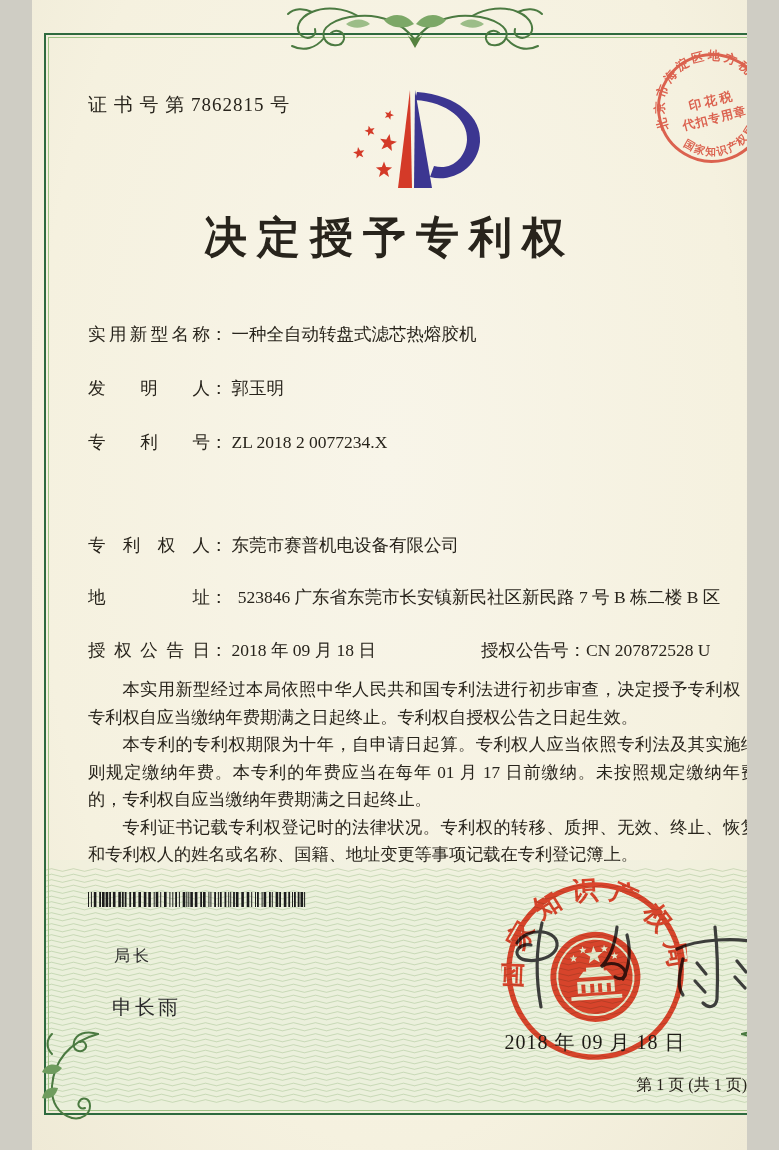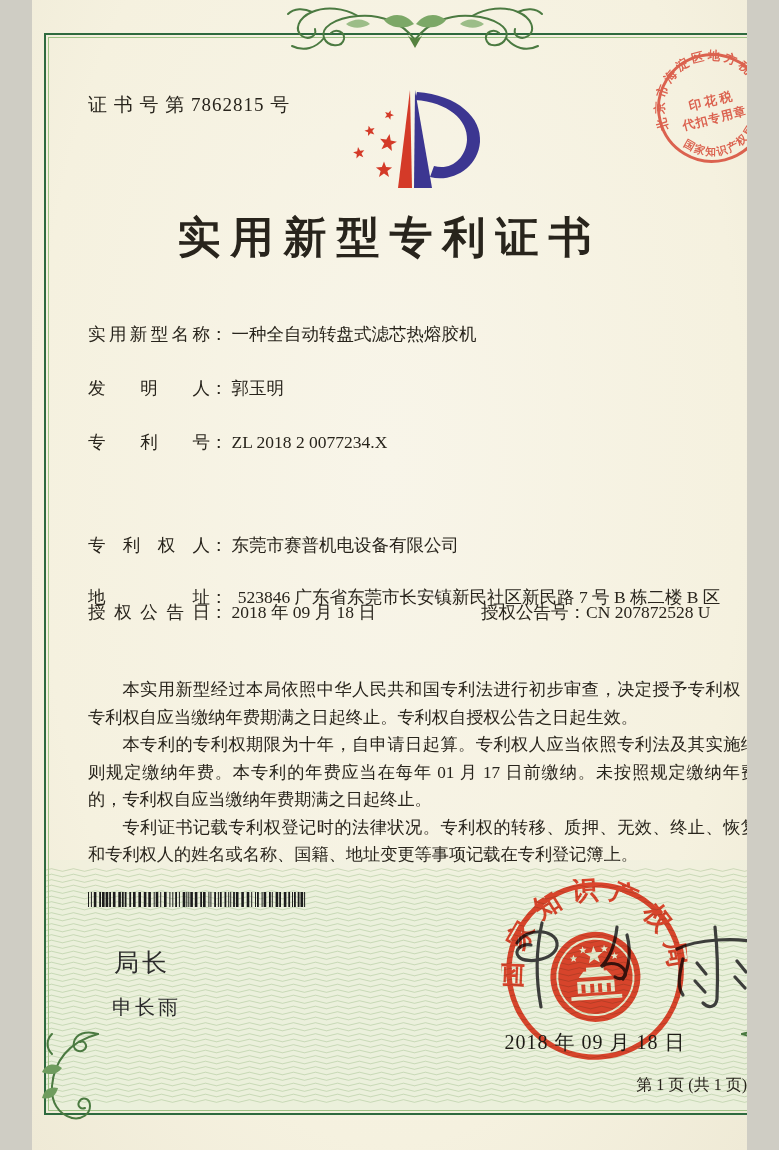--- a/index.html
+++ b/index.html
@@ -23,21 +23,21 @@
   .cert-number{left:56px;top:92px;font-size:19px;letter-spacing:1px;z-index:2;}
   .title{left:0;right:0;top:209px;text-align:center;font-size:43px;font-weight:600;letter-spacing:10px;z-index:2;}
   .field-row{left:56px;width:670px;font-size:17.5px;line-height:25px;z-index:2;}
   .f-label{display:inline-block;width:122px;text-align:justify;text-align-last:justify;vertical-align:top;}
   .f-colon{display:inline-block;vertical-align:top;}
   .f-value{display:inline-block;vertical-align:top;margin-left:4px;max-width:500px;}
   .f-value.wrap{width:495px;word-break:break-all;text-align:center;}
   .f-right{position:absolute;left:393px;top:0;white-space:nowrap;}
   .paras{left:56px;top:676px;width:670px;font-size:17.2px;line-height:27.5px;text-align:justify;z-index:2;}
   .paras p{margin:0;text-indent:2em;}
-  .sig-title{left:82px;top:946px;font-size:25px;letter-spacing:3px;z-index:2;font-family:"Liberation Sans","DejaVu Sans",sans-serif;color:#2c2c2c;}
+  .sig-title{left:82px;top:946px;font-size:16px;letter-spacing:3px;z-index:2;font-family:"Liberation Sans","DejaVu Sans",sans-serif;color:#2c2c2c;}
   .sig-name{left:80px;top:994px;font-size:20px;letter-spacing:3px;z-index:2;font-family:"Liberation Sans","DejaVu Sans",sans-serif;color:#2c2c2c;}
   .seal-date{left:468px;top:1029px;width:190px;text-align:center;font-size:20px;letter-spacing:1px;color:#1d1b16;z-index:4;}
   .footer{left:0;right:0;top:1075px;text-align:right;font-size:16px;z-index:2;}
   .stamp-wrap{left:612px;top:40px;width:136px;height:136px;transform:rotate(-14deg);z-index:2;opacity:.9;}
   .seal-wrap{left:470px;top:878px;width:186px;height:186px;z-index:3;mix-blend-mode:multiply;opacity:.93;transform:rotate(-4deg);}
   .waves{left:14px;top:860px;z-index:0;}
   .flourish{z-index:5;}
   svg{display:block;}
 </style>
 </head>
@@ -159,38 +159,38 @@
     <polygon fill="#d43a28" points="50.7,28.3 50.7,31.8 54.0,33.2 50.7,34.3 50.4,37.8 48.3,35.0 44.9,35.8 46.9,32.9 45.1,29.9 48.4,31.0"></polygon>
     <polygon fill="#d43a28" points="28.6,43.7 30.8,46.8 34.6,46.0 32.3,49.1 34.3,52.5 30.6,51.2 28.0,54.1 28.1,50.3 24.5,48.7 28.2,47.5"></polygon>
     <polygon fill="#d43a28" points="49.6,52.1 50.7,58.4 56.9,59.7 51.3,62.8 51.9,69.1 47.3,64.7 41.5,67.3 44.3,61.5 40.1,56.8 46.3,57.6"></polygon>
     <polygon fill="#d43a28" points="18.0,65.1 20.1,68.7 24.3,68.2 21.5,71.4 23.3,75.2 19.4,73.5 16.4,76.4 16.8,72.2 13.1,70.2 17.2,69.2"></polygon>
     <polygon fill="#d43a28" points="44.0,79.5 46.1,85.1 52.1,85.4 47.4,89.1 49.0,94.9 44.0,91.6 39.0,94.9 40.6,89.1 35.9,85.4 41.9,85.1"></polygon>
     <polygon points="70,8 58,106 72,106" fill="#d43a28"></polygon>
     <polygon points="75,8 74,106 92,106" fill="#3c3691"></polygon>
     <path d="M77,10 C118,13 142,36 140,60 C138,86 112,101 90,95 L94,84 C111,89 126,76 127,58 C128,38 108,20 75,18 Z" fill="#3c3691"></path>
   </svg>
 
-  <div class="abs title">实用新型专利证书</div>
+  <div class="abs title">决定授予专利权</div>
 
   <div class="abs field-row" style="top:322px">
     <span class="f-label">实用新型名称</span><span class="f-colon">：</span><span class="f-value">一种全自动转盘式滤芯热熔胶机</span>
   </div>
   <div class="abs field-row" style="top:376px">
     <span class="f-label">发明人</span><span class="f-colon">：</span><span class="f-value">郭玉明</span>
   </div>
   <div class="abs field-row" style="top:430px">
     <span class="f-label">专利号</span><span class="f-colon">：</span><span class="f-value">ZL 2018 2 0077234.X</span>
   </div>
   <div class="abs field-row" style="top:533px">
     <span class="f-label">专利权人</span><span class="f-colon">：</span><span class="f-value">东莞市赛普机电设备有限公司</span>
   </div>
   <div class="abs field-row" style="top:585px">
     <span class="f-label">地址</span><span class="f-colon">：</span><span class="f-value wrap">523846 广东省东莞市长安镇新民社区新民路 7 号 B 栋二楼 B 区</span>
   </div>
-  <div class="abs field-row" style="top:600px">
+  <div class="abs field-row" style="top:638px">
     <span class="f-label">授权公告日</span><span class="f-colon">：</span><span class="f-value">2018 年 09 月 18 日</span>
     <span class="f-right">
       <span>授权公告号</span><span>：</span><span>CN 207872528 U</span>
     </span>
   </div>
 
   <div class="abs paras">
     <p>本实用新型经过本局依照中华人民共和国专利法进行初步审查，决定授予专利权，专利权自应当缴纳年费期满之日起终止。专利权自授权公告之日起生效。</p>
     <p>本专利的专利权期限为十年，自申请日起算。专利权人应当依照专利法及其实施细则规定缴纳年费。本专利的年费应当在每年 01 月 17 日前缴纳。未按照规定缴纳年费的，专利权自应当缴纳年费期满之日起终止。</p>
     <p>专利证书记载专利权登记时的法律状况。专利权的转移、质押、无效、终止、恢复和专利权人的姓名或名称、国籍、地址变更等事项记载在专利登记簿上。</p>

